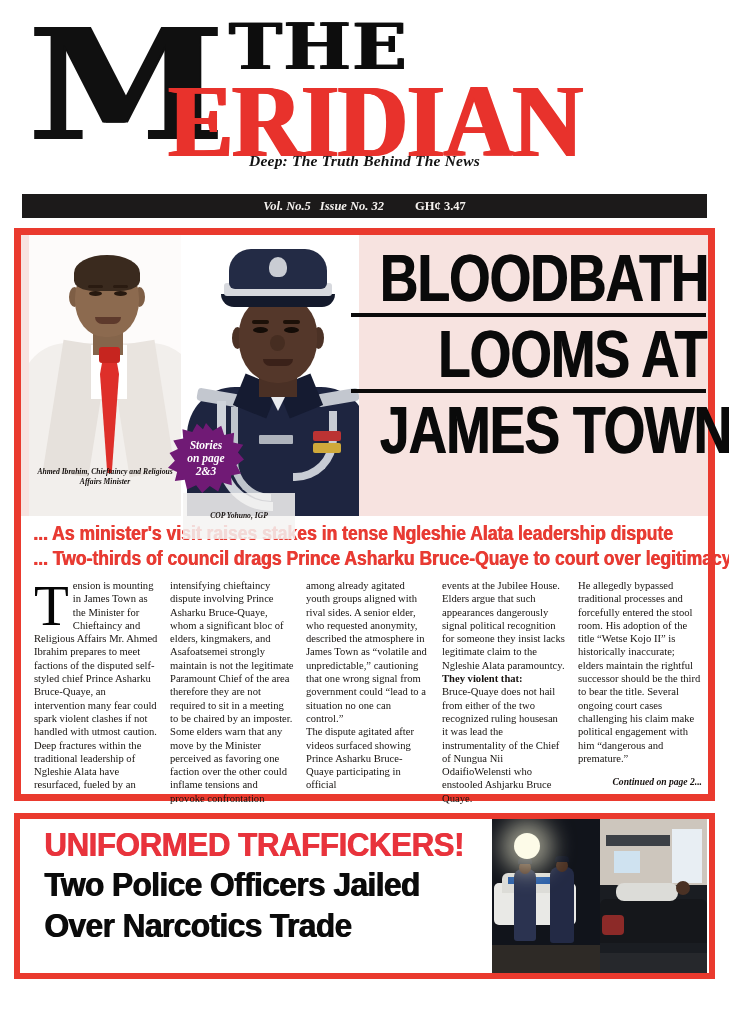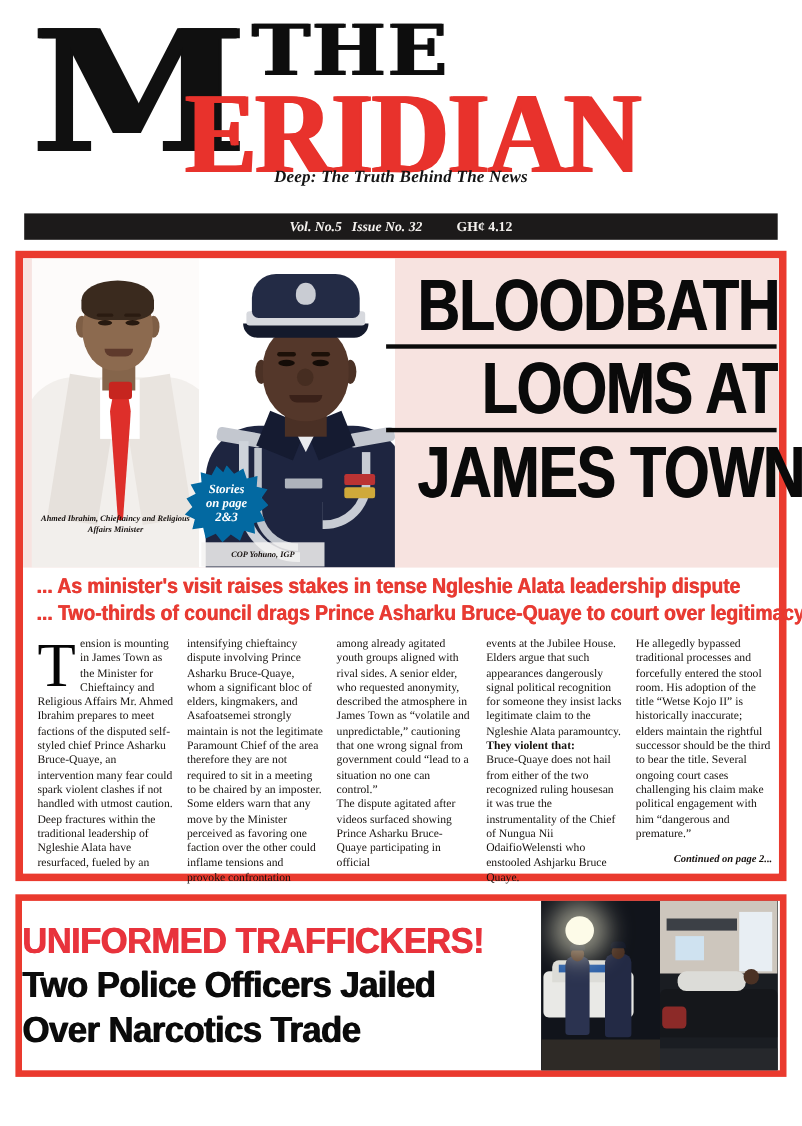--- a/index.html
+++ b/index.html
@@ -194,21 +194,21 @@
     border-radius: 0 0 42px 0;
   }
   .igp-medal1 { position:absolute; left:132px; top:196px; width:28px; height:10px; background:#b33; border-radius:2px;}
   .igp-medal2 { position:absolute; left:132px; top:208px; width:28px; height:10px; background:#cfa93a; border-radius:2px;}
   .igp-nametag { position:absolute; left:78px; top:200px; width:34px; height:9px; background:#aeb3bc; border-radius:1px;}
 
   
   .starburst {
     position: absolute; left: 147px; top: 188px;
     width: 76px; height: 70px;
-    background: #0369a1;
+    background: #701a75;
     clip-path: polygon(50% 0%,59% 11%,70% 4%,74% 17%,87% 14%,86% 28%,99% 31%,92% 42%,100% 52%,90% 60%,96% 72%,83% 75%,84% 89%,71% 85%,66% 98%,55% 90%,45% 100%,37% 89%,25% 95%,22% 81%,9% 83%,12% 70%,0% 64%,9% 54%,2% 43%,13% 37%,7% 25%,20% 22%,19% 9%,32% 13%,38% 1%,46% 9%);
     display: flex; flex-direction: column; align-items: center; justify-content: center;
     z-index: 6;
   }
   .starburst span {
     display: block; color: #fff; text-align: center;
     font-family: "Liberation Serif", serif;
     font-style: italic; font-weight: 700; font-size: 11.5px; line-height: 13px;
   }
 
@@ -218,21 +218,21 @@
     font-family: "Liberation Serif", serif;
     font-style: italic; font-weight: 700; font-size: 7.6px; line-height: 9.6px;
     color: #15100e;
   }
   .cap-igp {
     position: absolute; left: 162px; top: 258px; width: 112px;
     text-align: center; z-index: 7;
     background: rgba(245,243,242,.86);
     font-family: "Liberation Serif", serif;
     font-style: italic; font-weight: 700; font-size: 7.6px; line-height: 10px;
-    color: #17110f; padding: 6px 0;
+    color: #17110f; padding: 18px 0;
   }
 
   
   .headline {
     position: absolute; left: 330px; top: 10px; width: 355px;
     z-index: 5;
   }
   .hl-line {
     font-family: "Liberation Sans", sans-serif;
     font-weight: 700; font-size: 58px; line-height: 66px;
@@ -287,21 +287,21 @@
 
   
   .sec-box {
     position: absolute; left: 14px; top: 813px;
     width: 701px; height: 166px;
     border: 6px solid #ea3a2e;
     background: #ffffff;
     display: flex;
   }
   .sec-text {
-    width: 470px; padding: 7px 0 0 0; margin-top: 10px;
+    width: 470px; padding: 7px 0 0 24px;
   }
   .sec-kicker {
     font-family: "Liberation Sans", sans-serif;
     font-weight: 700; font-size: 33px; line-height: 38px;
     color: #e8333c; letter-spacing: -.5px; white-space: nowrap;
     transform: scaleX(.95); transform-origin: left center;
     text-shadow: .8px 0 0 #e8333c;
   }
   .sec-head {
     font-family: "Liberation Sans", sans-serif;
@@ -350,21 +350,21 @@
     </div>
     <div class="mh-motto">Deep: The Truth Behind The News</div>
   </div>
 
   <div class="dateline">
     <span class="dl-italic">Vol. No.5</span>
     <span class="dl-sp"></span>
     <span class="dl-italic">Issue No. 32</span>
     <span class="dl-sp"></span>
     <span class="dl-sp-lg"></span>
-    <span class="dl-bold">GH¢ 4.12</span>
+    <span class="dl-bold">GH¢ 3.47</span>
   </div>
 
   <div class="lead-box">
     <div class="lead-inner">
 
       <div class="photo-band">
 
         <div class="ph-minister">
           <div class="min-body"></div>
           <div class="min-lapel-l"></div>
@@ -445,21 +445,21 @@
           <p>intensifying chieftaincy dispute involving Prince Asharku Bruce-Quaye, whom a significant bloc of elders, kingmakers, and Asafoatsemei strongly maintain is not the legitimate Paramount Chief of the area therefore they are not required to sit in a meeting to be chaired by an imposter. Some elders warn that any move by the Minister perceived as favoring one faction over the other could inflame tensions and provoke confrontation</p>
         </div>
         <div class="col">
           <p>among already agitated youth groups aligned with rival sides.
 A senior elder, who requested anonymity, described the atmosphere in James Town as “volatile and unpredictable,” cautioning that one wrong signal from government could “lead to a situation no one can control.”</p>
           <p>The dispute agitated after videos surfaced showing Prince Asharku Bruce-Quaye participating in official</p>
         </div>
         <div class="col">
           <p>events at the Jubilee House. Elders argue that such appearances dangerously signal political recognition for someone they insist lacks legitimate claim to the Ngleshie Alata paramountcy.</p>
           <p class="b">They violent that:</p>
-          <p>Bruce-Quaye does not hail from either of the two recognized ruling housesan it was true the instrumentality of the Chief of Nungua Nii OdaifioWelensti who enstooled Ashjarku Bruce Quaye.</p>
+          <p>Bruce-Quaye does not hail from either of the two recognized ruling housesan it was lead the instrumentality of the Chief of Nungua Nii OdaifioWelensti who enstooled Ashjarku Bruce Quaye.</p>
         </div>
         <div class="col">
           <p>He allegedly bypassed traditional processes and forcefully entered the stool room.
 His adoption of the title “Wetse Kojo II” is historically inaccurate; elders maintain the rightful successor should be the third to bear the title.
 Several ongoing court cases challenging his claim make political engagement with him “dangerous and premature.”</p>
           <div class="cont">Continued on page 2...</div>
         </div>
       </div>
 
     </div>

